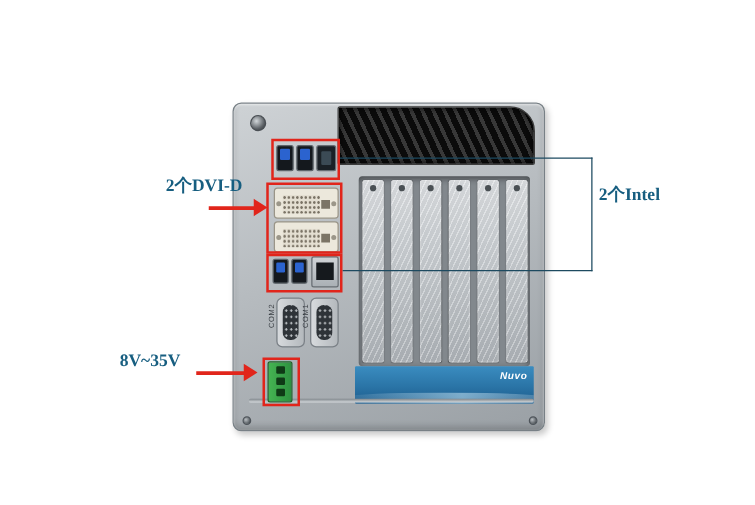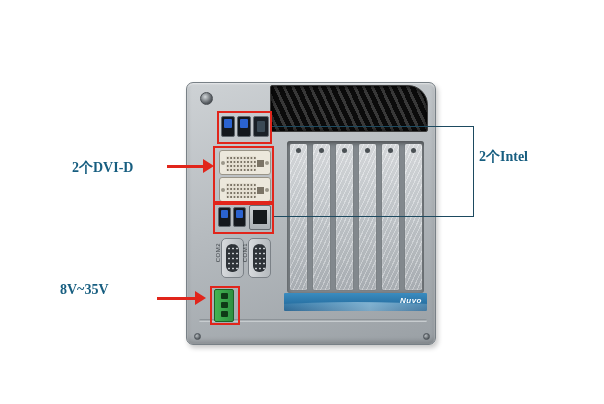--- a/index.html
+++ b/index.html
@@ -2,23 +2,23 @@
 <html><head>
 <meta charset="utf-8">
 <style>
   *{margin:0;padding:0;box-sizing:border-box}
   html,body{background:#ffffff}
   .stage{position:relative;width:604px;height:404px;background:#ffffff;overflow:hidden;
          font-family:"Liberation Serif","DejaVu Serif",serif}
 
   
   .anno{position:absolute;color:#175E80;font-weight:bold;font-size:14px;line-height:19px;z-index:8}
-  #anno-dvi{left:72px;top:158px;width:122px;text-align:left}
+  #anno-dvi{left:72px;top:140px;width:122px;text-align:right}
   #anno-lan{left:479px;top:147px;width:95px;text-align:left}
-  #anno-pwr{left:60px;top:280px;width:120px;}
+  #anno-pwr{left:60px;top:280px;width:120px;text-align:center}
 
   
   .redbox{position:absolute;border:2px solid #E1251B;z-index:7;background:transparent}
   #box-usb{left:217px;top:111px;width:55px;height:33px}
   #box-dvi{left:213px;top:146px;width:61px;height:57px}
   #box-lan{left:213px;top:203px;width:61px;height:31px}
   #box-pwr{left:210px;top:286px;width:30px;height:39px}
 
   
   .cline{position:absolute;background:#1D4A60;z-index:6}
@@ -58,21 +58,21 @@
         background:repeating-linear-gradient(115deg,rgba(255,255,255,.28) 0 1px,rgba(0,0,0,.04) 1px 4px)}
   .slot .screw-dot{position:absolute;top:4px;left:6px;width:5px;height:5px;border-radius:50%;background:#4a5054;z-index:1}
   #slots .slot:nth-child(1){left:3px}
   #slots .slot:nth-child(2){left:26px}
   #slots .slot:nth-child(3){left:49px}
   #slots .slot:nth-child(4){left:72px}
   #slots .slot:nth-child(5){left:95px}
   #slots .slot:nth-child(6){left:118px}
 
   
-  #stripe{position:absolute;left:284px;top:293px;width:143px;height:18px;border-radius:1px;
+  #stripe{position:absolute;left:284px;top:293px;width:143px;height:30px;border-radius:1px;
           background:linear-gradient(180deg,#3a8cc0 0%,#2A74A6 55%,#1d5c8c 100%)}
   #stripe .swoosh{position:absolute;left:0;bottom:0;width:100%;height:9px;
           background:linear-gradient(90deg,rgba(255,255,255,.08),rgba(200,230,245,.55) 60%,rgba(255,255,255,.18));
           clip-path:ellipse(80% 100% at 50% 100%)}
   #logo{position:absolute;right:5px;top:3px;color:#ffffff;font-size:8px;font-style:italic;
         font-weight:bold;letter-spacing:.5px;font-family:"Liberation Sans","DejaVu Sans",sans-serif}
 
   #groove{position:absolute;left:199px;top:319px;width:228px;height:3px;border-radius:2px;
           background:linear-gradient(180deg,#7e858a,#d6dadd)}
 

